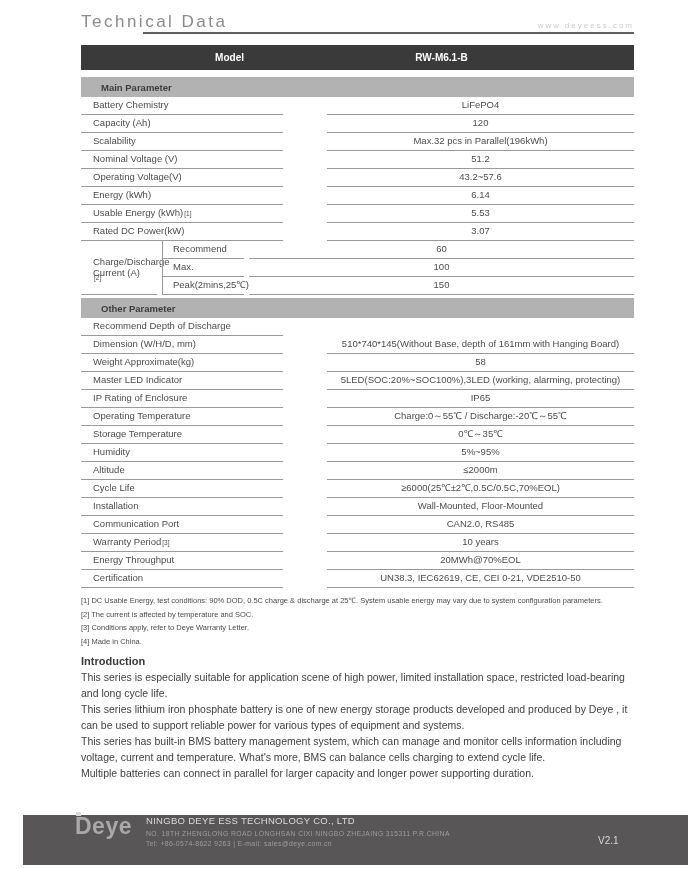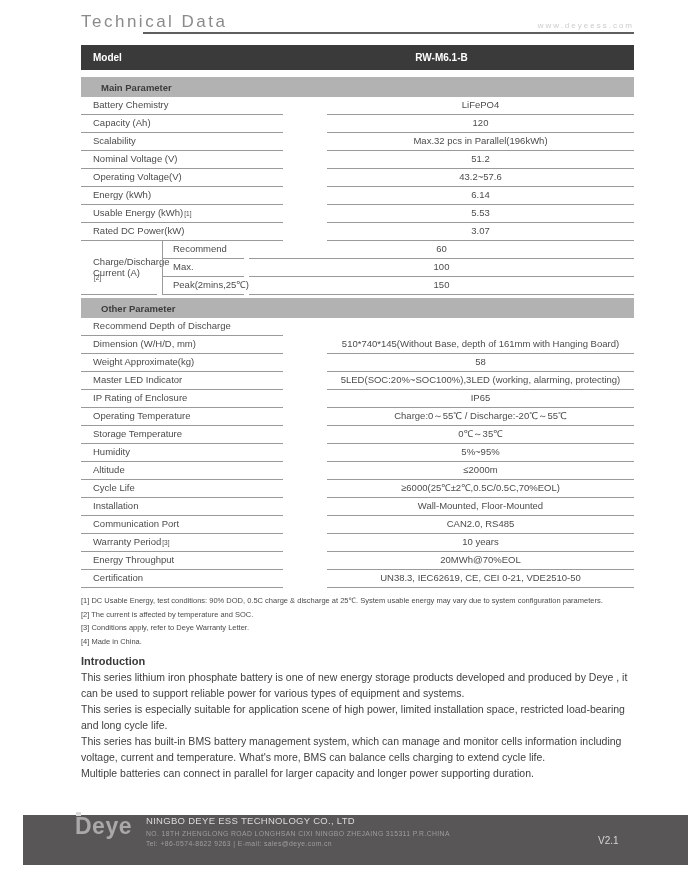--- a/index.html
+++ b/index.html
@@ -9,21 +9,21 @@
 
   
   .header{position:relative;height:22px;margin-bottom:11px;}
   .title{font-size:17px;color:#8a8a8a;letter-spacing:2.5px;font-weight:400;}
   .site{position:absolute;right:0;bottom:4px;font-size:8px;letter-spacing:2px;color:#cccccc;}
   .title-rule{position:absolute;left:62px;right:0;bottom:0;height:2px;background:#5f5f5f;}
 
   
   .grid3{display:grid;grid-template-columns:76px 82px 1fr;column-gap:5px;}
   .model-bar{height:25px;background:#3b3a3a;align-items:center;margin-bottom:7px;}
-  .model-label{grid-column:1/3;padding-left:12px;color:#ffffff;font-weight:bold;font-size:10px;}
+  .model-label{grid-column:1/3;padding-left:12px;color:#ffffff;font-weight:bold;font-size:10px;text-align:right;}
   .model-value{grid-column:3;text-align:center;color:#ffffff;font-weight:bold;font-size:10px;}
   .section-bar{height:20px;background:#b2b2b2;display:flex;align-items:center;padding-left:20px;
                font-weight:bold;font-size:9.5px;color:#3c3c3c;margin-top:3px;}
   .trow,.tgroup{font-size:9.5px;color:#4c4c4c;}
   .trow{height:18px;gap:44px;}
   .tgroup{grid-auto-rows:18px;grid-auto-flow:row;}
   .cell{display:flex;align-items:center;border-bottom:1px solid #9a9a9a;line-height:1.15;}
   .lbl{grid-column:1/3;padding-left:12px;}
   .glbl{grid-column:1;grid-row:1/span 3;padding-left:12px;flex-wrap:wrap;align-content:center;}
   .sub{grid-column:2;padding-left:10px;border-left:1px solid #9a9a9a;white-space:nowrap;}
@@ -176,22 +176,22 @@
     <div id="footnotes" class="footnotes">
         <div class="footnote">[1] DC Usable Energy, test conditions: 90% DOD, 0.5C charge &amp; discharge at 25℃. System usable energy may vary due to system configuration parameters.</div>
         <div class="footnote">[2] The current is affected by temperature and SOC.</div>
         <div class="footnote">[3] Conditions apply, refer to Deye Warranty Letter.</div>
         <div class="footnote">[4] Made in China.</div>
       </div>
 
     <div class="intro">
       <h2 class="intro-title">Introduction</h2>
       <div id="intro-paragraphs">
+          <p>This series is especially suitable for application scene of high power, limited installation space, restricted load-bearing and  long cycle life.</p>
           <p>This series lithium iron phosphate battery is one of new energy storage products developed and produced by Deye , it can be used to support reliable power for various types of equipment and systems.</p>
-          <p>This series is especially suitable for application scene of high power, limited installation space, restricted load-bearing and  long cycle life.</p>
           <p>This series has built-in BMS battery management system, which can manage and monitor cells information including voltage,  current and temperature. What's more, BMS can balance cells charging to extend cycle life.</p>
           <p>Multiple batteries can connect in parallel for larger capacity and longer power supporting duration.</p>
         </div>
     </div>
 
   </div>
 
   <div class="footer">
     <div class="logo">
       <span class="logo-dot"></span>

